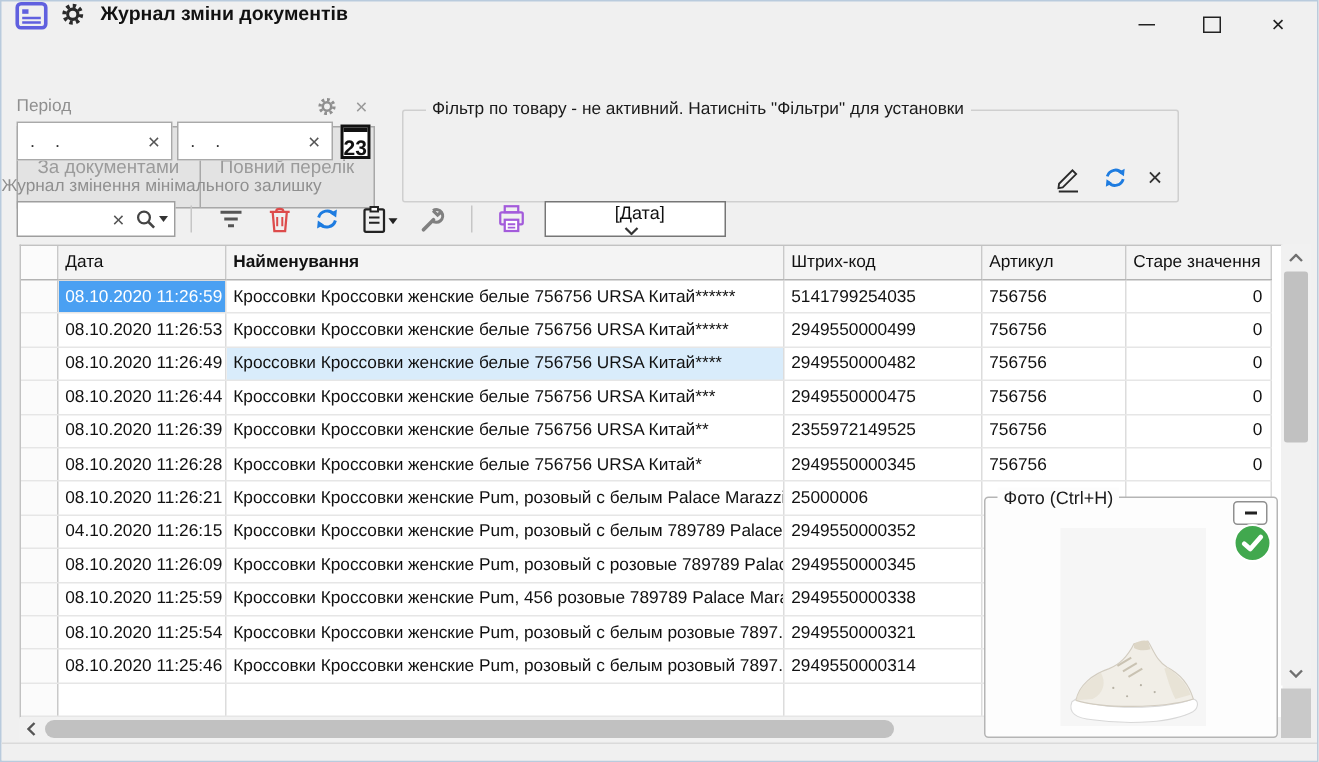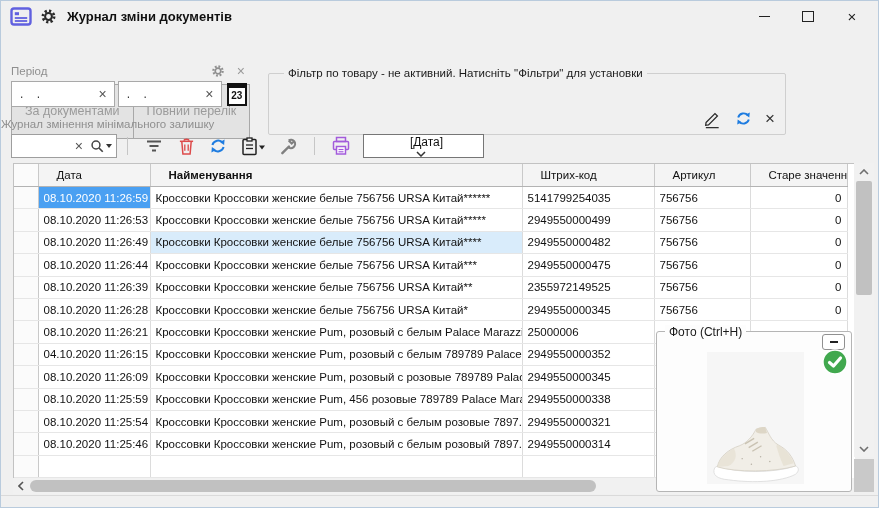--- a/index.html
+++ b/index.html
@@ -1,19 +1,19 @@
 <!DOCTYPE html>
 <html><head>
 <meta charset="utf-8">
 <style>
   html,body{margin:0;padding:0;background:#d7d7d7;}
   .win{position:relative;width:879px;height:508px;box-sizing:border-box;background:#f0f0f0;
        border:1px solid #b9cbdd;font-family:"Liberation Sans",sans-serif;overflow:hidden;color:#111;}
   
-  .tb{position:absolute;left:0;top:0;right:0;height:30px;display:flex;align-items:center;}
+  .tb{position:absolute;left:0;top:0;right:0;height:30px;display:flex;}
   .appicon{margin-left:9px;width:22px;height:19px;}
   .tb-gear{margin-left:8px;width:17px;height:17px;}
   .title{font-weight:bold;font-size:13px;margin-left:10px;}
   .wbtns{position:absolute;right:4px;top:0;height:30px;display:flex;}
   .wbtn{width:44px;height:30px;display:flex;align-items:center;justify-content:center;cursor:default;}
   .glyph-min{width:11px;height:1px;background:#222;}
   .glyph-max{width:10px;height:9px;border:1px solid #222;}
   .glyph-close{font-size:15px;color:#222;line-height:1;}
   
   .tabs{position:absolute;left:10px;top:38px;display:flex;align-items:flex-end;}
@@ -25,21 +25,21 @@
   .period{position:absolute;left:10px;top:63px;width:236px;}
   .period-head{display:flex;align-items:center;font-size:11.5px;color:#8f8f8f;height:14px;}
   .period-head .sp{flex:1;}
   .dates{display:flex;margin-top:3px;align-items:center;}
   .dinput{width:105px;height:24px;background:#fff;border:1px solid #a9a9a9;display:flex;
           align-items:center;font-size:12px;margin-right:3px;}
   .dinput .val{flex:1;padding-left:8px;letter-spacing:5px;color:#333;}
   .xg{color:#555;font-size:14px;padding:0 7px;line-height:1;}
   .cal{width:17px;height:19px;border:2px solid #111;background:#fff;position:relative;margin-left:2px;}
   .cal .bar{position:absolute;left:0;top:0;right:0;height:3px;background:#111;}
-  .cal .num{position:absolute;left:0;right:0;top:5px;text-align:center;font-size:10px;font-weight:bold;}
+  .cal .num{position:absolute;left:0;right:0;top:5px;text-align:center;font-size:14px;font-weight:bold;}
   
   .fbox{position:absolute;left:265px;top:66px;width:492px;height:50px;border:1px solid #cfcfcf;
         border-radius:2px;background:#f0f0f0;}
   .fbox legend{font-size:11.5px;padding:0 4px;margin-left:3px;color:#1a1a1a;}
   .fbox-icons{position:absolute;right:10px;bottom:5px;display:flex;align-items:center;gap:12px;}
   .caption{position:absolute;left:0;right:42px;top:117px;font-size:11.5px;color:#8f8f8f;}
   
   .toolbar{position:absolute;left:10px;top:132px;height:26px;display:flex;align-items:center;}
   .search{width:106px;height:24px;background:#fff;border:1px solid #9e9e9e;display:flex;align-items:center;box-sizing:border-box;}
   .search .sp{flex:1;}
@@ -49,21 +49,21 @@
   .tico{width:22px;height:22px;display:flex;align-items:center;justify-content:center;margin:0 5px;}
   .combo{width:121px;height:24px;background:#fff;border:1px solid #767676;display:flex;align-items:center;
          font-size:12px;box-sizing:border-box;margin-left:6px;flex-direction:column;}
   .combo .val{flex:1;padding-left:6px;}
   .combo svg{margin-right:6px;}
   
   .grid{position:absolute;left:12px;top:162px;width:841px;height:315px;background:#fff;
         border-top:1px solid #c2c2c2;border-left:1px solid #c2c2c2;overflow:hidden;}
   table{border-collapse:collapse;table-layout:fixed;width:833px;font-size:11.5px;}
   th{height:22px;background:#f4f4f4;border-right:1px solid #c9c9c9;border-bottom:1px solid #b3b3b3;
-     font-weight:normal;text-align:left;padding:0 18px;white-space:nowrap;overflow:hidden;}
+     font-weight:normal;text-align:left;padding:0 5px;white-space:nowrap;overflow:hidden;}
   th.b{font-weight:bold;}
   td{height:21.4px;border-right:1px solid #dcdcdc;border-bottom:1px solid #e6e6e6;padding:0 5px;
      white-space:nowrap;overflow:hidden;}
   td.gut,th.gut{background:#fbfbfb;border-right:1px solid #c9c9c9;}
   td.c-old{text-align:right;}
   td.sel{background:#4aa0f2;color:#fff;}
   td.hl{background:#d9ecfb;}
   
   .vscroll{position:absolute;left:853px;top:162px;width:20px;height:294px;background:#f1f1f1;}
   .vs-up{position:absolute;left:0;top:0;width:20px;height:17px;display:flex;align-items:center;justify-content:center;}

